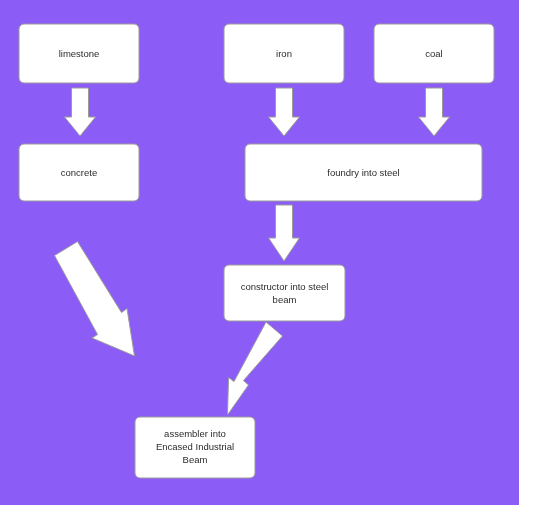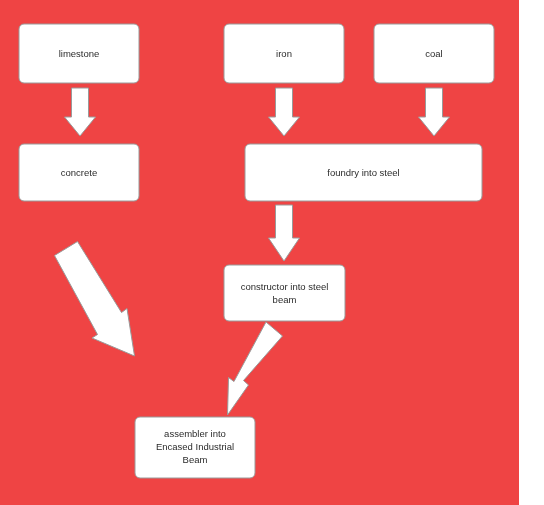--- a/index.html
+++ b/index.html
@@ -10,21 +10,21 @@
   body {
     width: 544px;
     height: 505px;
     font-family: "Liberation Sans", sans-serif;
     overflow: hidden;
   }
   #diagram-root {
     position: relative;
     width: 519px;
     height: 505px;
-    background: #ef4444;
+    background: #8b5cf6;
   }
   svg.flow-canvas {
     position: absolute;
     top: 0;
     left: 0;
     width: 544px;
     height: 505px;
   }
   .node-shape {
     fill: #ffffff;

